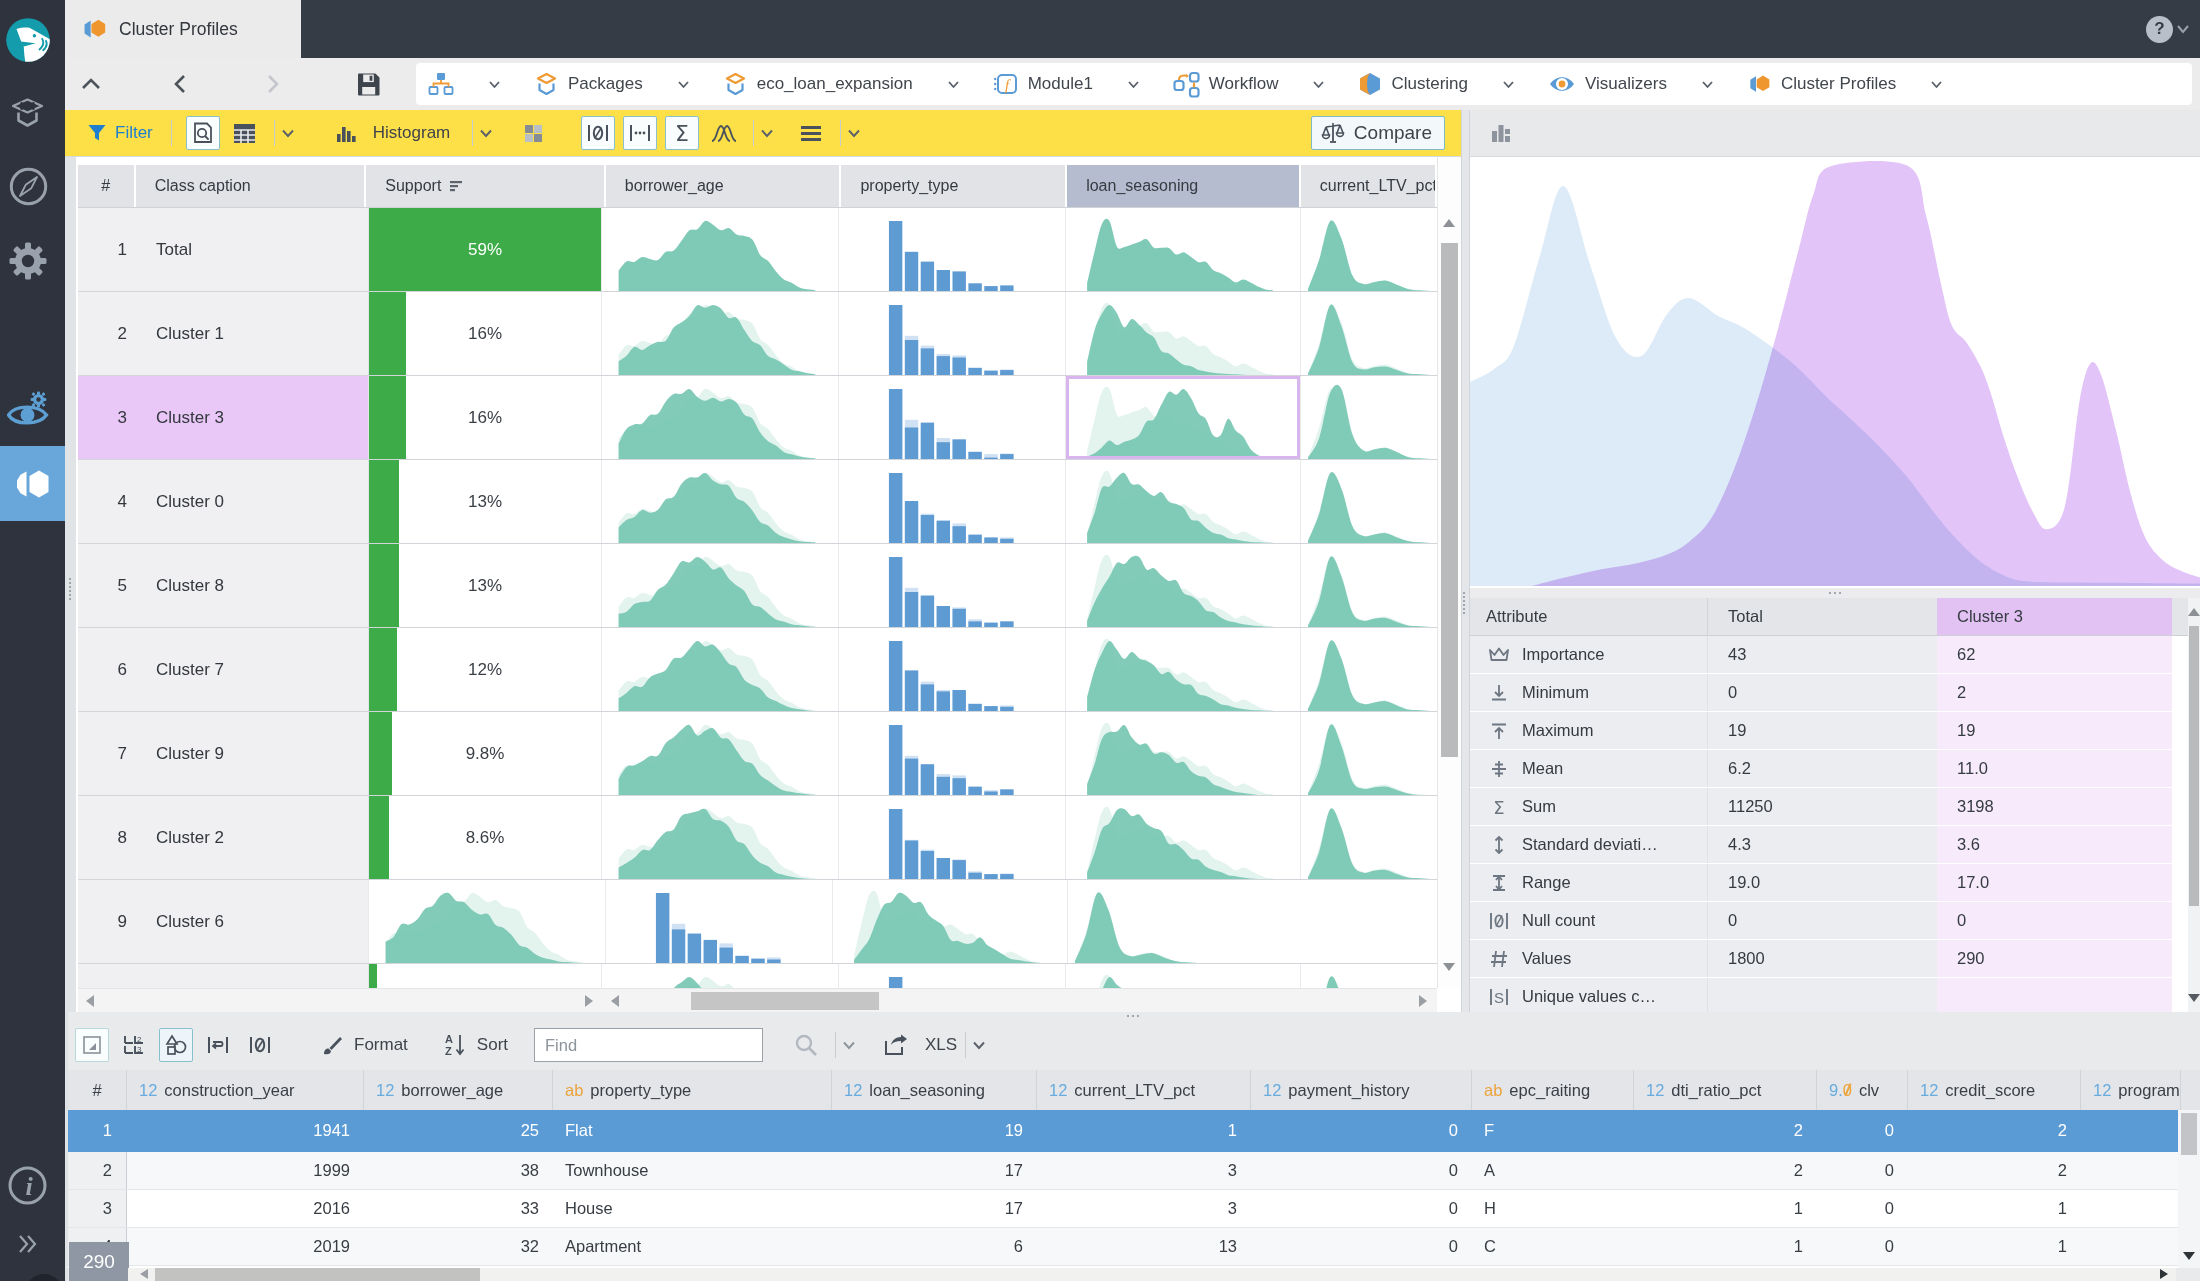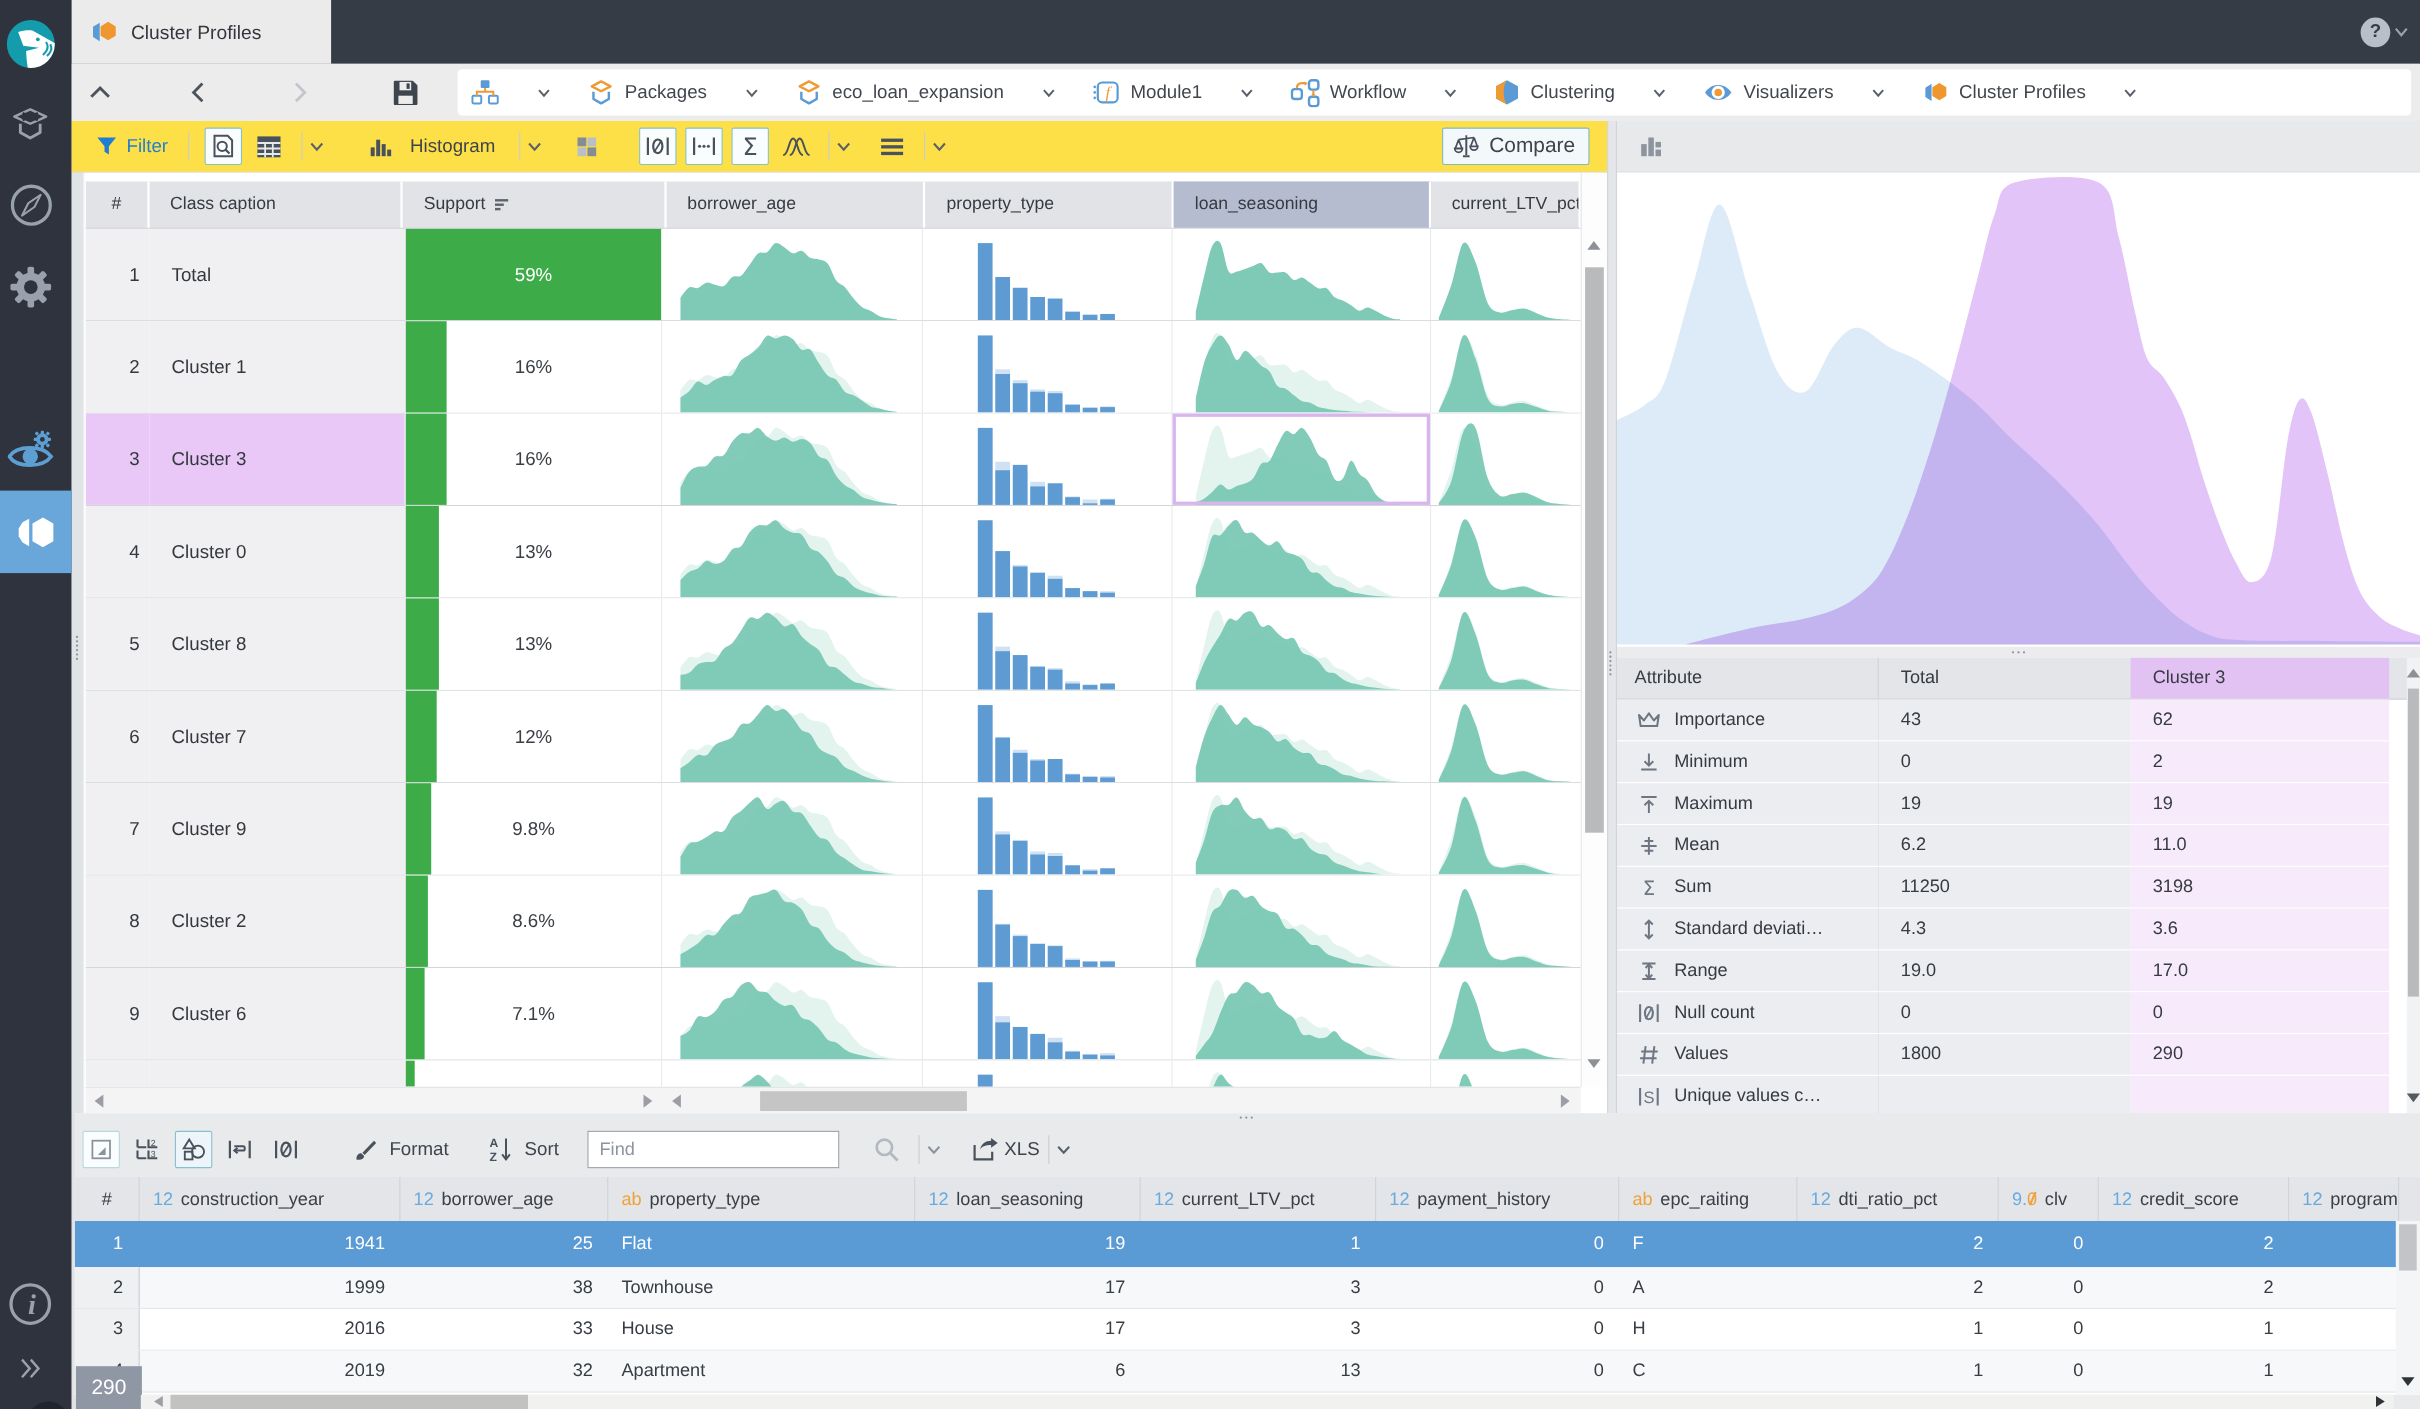--- a/index.html
+++ b/index.html
@@ -882,24 +882,20 @@
         <div class="ct-cell-h" style="width: 137px; overflow: hidden;">
           <svg width="235" height="83" viewBox="0 0 235 83">
             <path d="M 7.0 83 L 7.0 80.9 C 8.9 76.0, 14.5 62.8, 18.2 51.5 C 21.9 40.2, 25.6 16.5, 29.3 13.0 C 33.0 9.5, 36.7 21.4, 40.4 30.5 C 44.1 39.6, 47.8 60.0, 51.5 67.6 C 55.2 75.2, 58.9 75.0, 62.6 76.0 C 66.3 77.0, 70.0 74.5, 73.7 73.9 C 77.4 73.3, 81.1 72.0, 84.8 72.5 C 88.5 73.0, 92.2 75.3, 95.9 76.7 C 99.6 78.1, 103.3 80.0, 107.0 80.9 C 110.7 81.8, 114.4 82.0, 118.1 82.3 C 121.8 82.6, 127.4 82.9, 129.3 83.0 L 129.3 83 Z" fill="#e3f3ee"></path>
             <path d="M 7.0 83 L 7.0 81.6 C 8.9 77.3, 14.5 67.1, 18.2 55.7 C 21.9 44.3, 25.6 17.0, 29.3 13.0 C 33.0 9.0, 36.7 22.7, 40.4 31.9 C 44.1 41.1, 47.8 60.8, 51.5 68.3 C 55.2 75.8, 58.9 75.7, 62.6 76.7 C 66.3 77.8, 70.0 75.1, 73.7 74.6 C 77.4 74.1, 81.1 73.3, 84.8 73.9 C 88.5 74.5, 92.2 76.8, 95.9 78.1 C 99.6 79.4, 103.3 80.9, 107.0 81.6 C 110.7 82.3, 114.4 82.1, 118.1 82.3 C 121.8 82.5, 127.4 82.9, 129.3 83.0 L 129.3 83 Z" fill="#79c7b3" fill-opacity="0.93"></path>
           </svg>
         </div>
       </div>
       <div class="ct-row">
         <div class="ct-cell-n" style="width: 58px;">9</div>
         <div class="ct-cell-cap" style="width: 232px;">Cluster 6</div>
-        <div class="ct-cell-sup" style="width: 233px;">
-          <div class="ct-sup-bar" style="width: 16.5px;"></div>
-          <div class="ct-sup-label">7.1%</div>
-        </div>
         <div class="ct-cell-h" style="width: 237px;">
           <svg width="237" height="83" viewBox="0 0 237 83">
             <path d="M 16.6 83 L 16.6 62.6 C 17.9 61.1, 21.8 54.8, 24.5 53.4 C 27.1 51.9, 29.7 54.6, 32.3 53.9 C 34.9 53.1, 37.6 49.5, 40.2 49.0 C 42.8 48.5, 45.4 50.4, 48.1 50.9 C 50.7 51.4, 53.3 53.2, 55.9 52.1 C 58.6 50.9, 61.2 45.4, 63.8 43.8 C 66.4 42.2, 69.0 44.5, 71.7 42.6 C 74.3 40.8, 76.9 36.1, 79.5 32.7 C 82.2 29.3, 84.8 24.1, 87.4 22.2 C 90.0 20.3, 92.7 22.9, 95.3 21.3 C 97.9 19.8, 100.5 13.8, 103.1 13.0 C 105.8 12.2, 108.4 15.2, 111.0 16.7 C 113.6 18.3, 116.3 21.8, 118.9 22.3 C 121.5 22.9, 124.1 19.3, 126.7 20.0 C 129.4 20.7, 132.0 25.1, 134.6 26.4 C 137.2 27.8, 139.9 27.1, 142.5 27.9 C 145.1 28.8, 147.7 28.4, 150.4 31.6 C 153.0 34.7, 155.6 43.5, 158.2 47.1 C 160.8 50.7, 163.5 50.4, 166.1 53.1 C 168.7 55.8, 171.3 60.4, 174.0 63.4 C 176.6 66.4, 179.2 69.5, 181.8 71.4 C 184.4 73.3, 187.1 73.3, 189.7 74.7 C 192.3 76.0, 194.9 78.3, 197.6 79.4 C 200.2 80.5, 202.8 80.8, 205.4 81.3 C 208.1 81.8, 212.0 82.1, 213.3 82.3 L 213.3 83 Z" fill="#e3f3ee"></path>
             <path d="M 16.6 83 L 16.6 61.7 C 17.9 61.0, 21.8 60.0, 24.5 57.1 C 27.1 54.2, 29.7 46.4, 32.3 44.3 C 34.9 42.2, 37.6 45.4, 40.2 44.6 C 42.8 43.8, 45.4 42.2, 48.1 39.6 C 50.7 37.0, 53.3 31.2, 55.9 28.9 C 58.6 26.6, 61.2 28.0, 63.8 25.8 C 66.4 23.6, 69.0 17.7, 71.7 15.6 C 74.3 13.5, 76.9 12.1, 79.5 13.0 C 82.2 13.9, 84.8 19.4, 87.4 20.9 C 90.0 22.4, 92.7 20.7, 95.3 22.2 C 97.9 23.8, 100.5 28.1, 103.1 30.1 C 105.8 32.2, 108.4 33.8, 111.0 34.5 C 113.6 35.1, 116.3 32.3, 118.9 34.1 C 121.5 35.8, 124.1 42.7, 126.7 45.1 C 129.4 47.4, 132.0 46.3, 134.6 48.0 C 137.2 49.7, 139.9 52.2, 142.5 55.1 C 145.1 57.9, 147.7 63.0, 150.4 65.2 C 153.0 67.3, 155.6 66.3, 158.2 67.8 C 160.8 69.3, 163.5 72.4, 166.1 74.0 C 168.7 75.7, 171.3 76.9, 174.0 77.8 C 176.6 78.7, 179.2 79.0, 181.8 79.6 C 184.4 80.2, 187.1 81.0, 189.7 81.4 C 192.3 81.8, 194.9 81.9, 197.6 82.1 C 200.2 82.3, 202.8 82.5, 205.4 82.7 C 208.1 82.8, 212.0 82.9, 213.3 83.0 L 213.3 83 Z" fill="#79c7b3" fill-opacity="0.93"></path>
           </svg>
         </div>
         <div class="ct-cell-h" style="width: 227px;">
           <svg width="227" height="83" viewBox="0 0 227 83">
             <rect x="49.94" y="13" width="13.39" height="70" fill="#cfe1f3"></rect>
             <rect x="65.83" y="43.8" width="13.39" height="39.2" fill="#cfe1f3"></rect>
@@ -1265,21 +1261,21 @@
         <circle cx="11" cy="11" r="7" fill="none" stroke="#b3b9c0" stroke-width="2.4"></circle>
         <path d="M16 16 L23 23" stroke="#b3b9c0" stroke-width="2.6"></path>
       </svg>
     </div>
     <div class="drop">
       <div class="tool-sep" style="margin:0 6px 0 2px;"></div>
       <svg width="14" height="10" viewBox="0 0 14 10">
           <path d="M2 2.5 L7 8 L12 2.5" fill="none" stroke="#8d949c" stroke-width="1.9"></path>
         </svg>
     </div>
-    <div style="display:flex; align-items:center; margin-left:20px; gap:5px;">
+    <div style="display:flex; align-items:center; margin-left:20px; gap:17px;">
       <svg width="26" height="24" viewBox="0 0 26 24">
         <path d="M4 8 L4 21 L20 21 L20 14" fill="none" stroke="#49525c" stroke-width="2"></path>
         <path d="M9 12 C10 7 14 4 19 4 L19 1.5 L25 6 L19 10.5 L19 8 C14.5 8 11 9 9 12 Z" fill="#49525c"></path>
       </svg>
       <span class="tool-label" style="margin-left:0;">XLS</span>
     </div>
     <div class="drop">
       <div class="tool-sep" style="margin:0 6px 0 2px;"></div>
       <svg width="14" height="10" viewBox="0 0 14 10">
           <path d="M2 2.5 L7 8 L12 2.5" fill="none" stroke="#59606a" stroke-width="1.9"></path>

